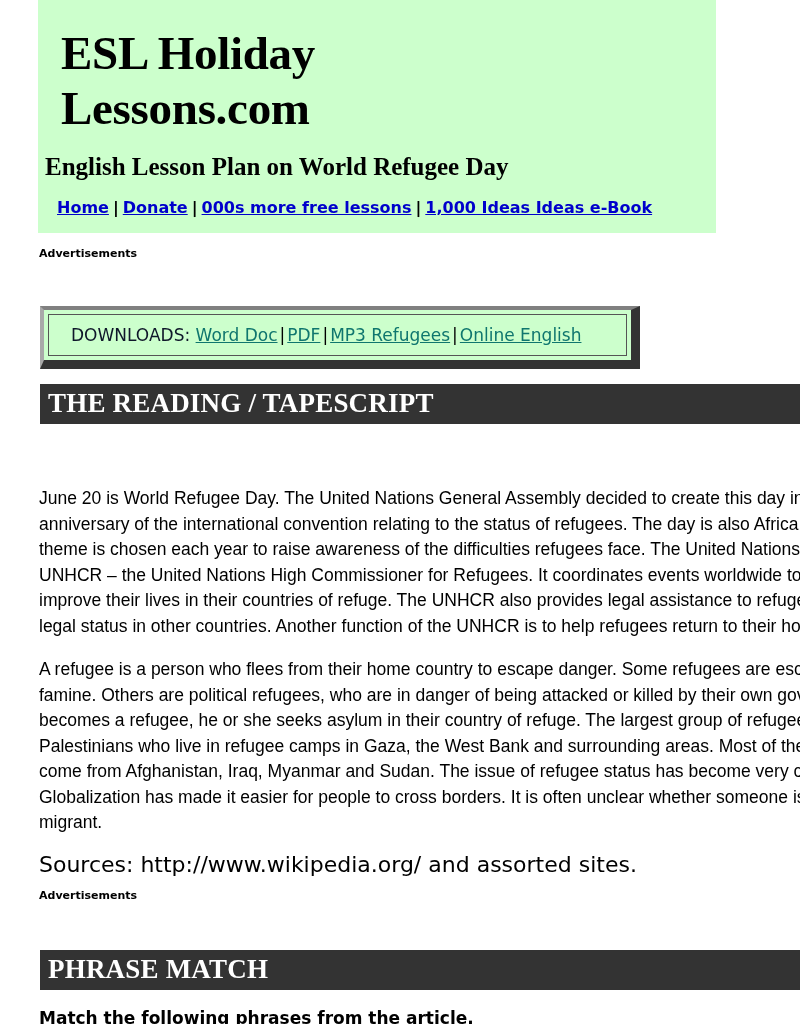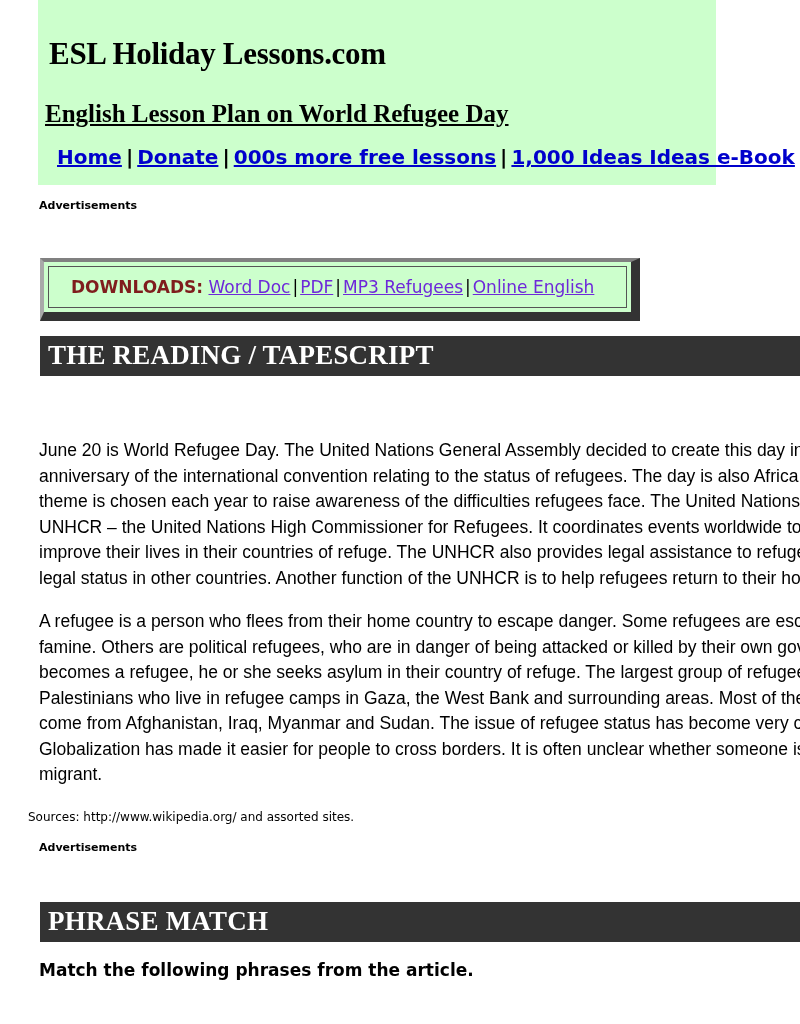--- a/index.html
+++ b/index.html
@@ -26,42 +26,41 @@
   .masthead {
     background: #ccffcc;
     width: 678px;
     margin-left: 38px;
     padding: 4px 0 10px 0;
     box-sizing: content-box;
   }
   .site-title {
     font-family: "Liberation Serif", "DejaVu Serif", serif;
     font-weight: bold;
-    font-size: 31px;
-    line-height: 79px;
+    font-size: 47px;
+    line-height: 55px;
     letter-spacing: -0.3px;
-    margin: 4px;
+    margin: 16px;
     padding: 6px 0 0 7px;
     color: #000;
     width: 400px;
   }
   .site-subtitle {
     font-family: "Liberation Serif", "DejaVu Serif", serif;
     font-weight: bold;
     font-size: 25px;
     line-height: 30px;
     margin: 6px 0 0 0;
     padding-left: 7px;
     color: #000;
-    text-decoration: underline;
   }
   .navbar {
     padding: 16px 0 6px 19px;
     font-family: "DejaVu Sans", sans-serif;
-    font-size: 20px;
+    font-size: 16px;
     font-weight: bold;
     color: #000;
     white-space: nowrap;
   }
   .navbar a {
     color: #0000cc;
     text-decoration: underline;
     font-weight: bold;
   }
   .navbar .sep {
@@ -96,26 +95,26 @@
   }
   .downloads-inner {
     border: 1px solid #555555;
     background: #ccffcc;
     padding: 10px 0 10px 22px;
     font-family: "DejaVu Sans", sans-serif;
     font-size: 17px;
     white-space: nowrap;
   }
   .downloads-inner .dl-label {
-    font-weight: bold;
+    font-weight: normal;
     font-size: 17px;
-    color: #7f1d1d;
+    color: #0f172a;
   }
   .downloads-inner a {
-    color: #6d28d9;
+    color: #0f766e;
     text-decoration: underline;
     font-weight: normal;
   }
   .downloads-inner .sep {
     color: #000;
     padding: 0 2px;
   }
 
   
   .section-bar {
@@ -139,24 +138,24 @@
     font-family: "Liberation Sans Narrow", "Liberation Sans", sans-serif;
     font-size: 17.5px;
     line-height: 25.5px;
     color: #000;
     font-stretch: condensed;
   }
   .article p {
     margin: 0 0 18px 0;
   }
   .sources {
-    margin-left: 28px;
+    margin-left: 39px;
     width: 700px;
     font-family: "DejaVu Sans", sans-serif;
-    font-size: 12px;
+    font-size: 22px;
     line-height: 22px;
     color: #000;
   }
   .spacer-top-reading { height: 62px; }
   .spacer-before-ads { height: 14px; }
   .spacer-after-ads2 { height: 48px; }
   .phrase-instruction {
     margin-left: 39px;
     margin-top: 18px;
     font-family: "DejaVu Sans", sans-serif;

